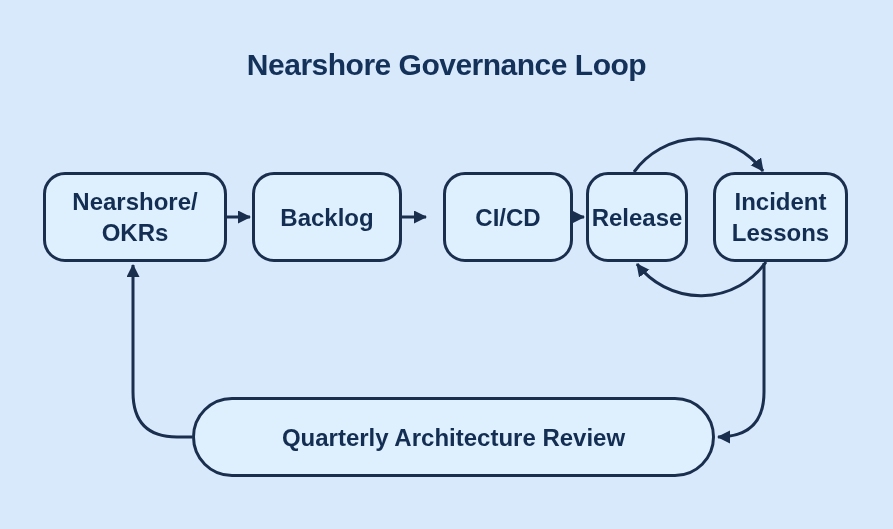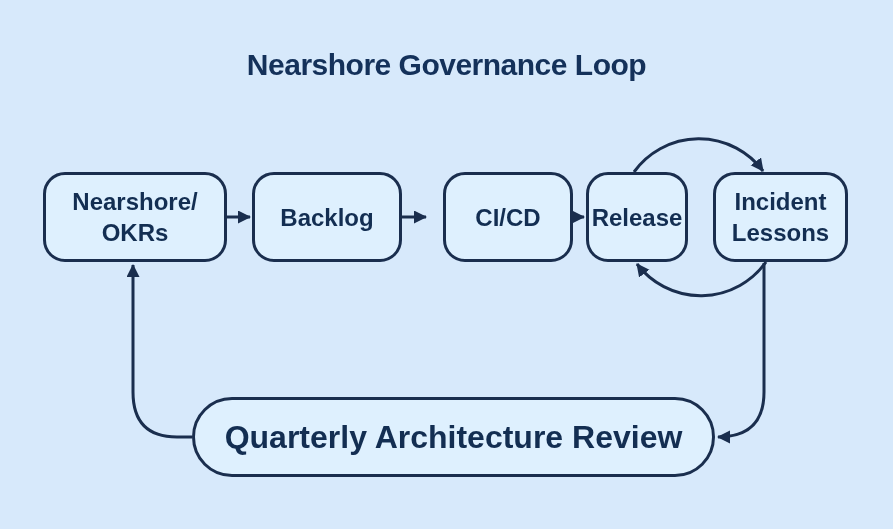--- a/index.html
+++ b/index.html
@@ -52,21 +52,21 @@
   }
   .node .label { white-space: pre-line; }
   .node-objectives { left: 43px;  top: 172px; width: 184px; height: 90px; }
   .node-backlog    { left: 252px; top: 172px; width: 150px; height: 90px; }
   .node-cicd       { left: 428px; top: 172px; width: 130px; height: 90px; margin-left: 15px; }
   .node-release    { left: 586px; top: 172px; width: 102px; height: 90px; }
   .node-incident   { left: 713px; top: 172px; width: 135px; height: 90px; }
   .node-review {
     left: 192px; top: 397px; width: 523px; height: 80px;
     border-radius: 40px;
-    font-size: 32px;
+    font-size: 24px;
   }
 </style>
 </head>
 <body>
 
 <div class="canvas">
 
   <h1 class="title">Nearshore Governance Loop</h1>
 
   <svg class="connectors" viewBox="0 0 893 529" xmlns="http://www.w3.org/2000/svg">

